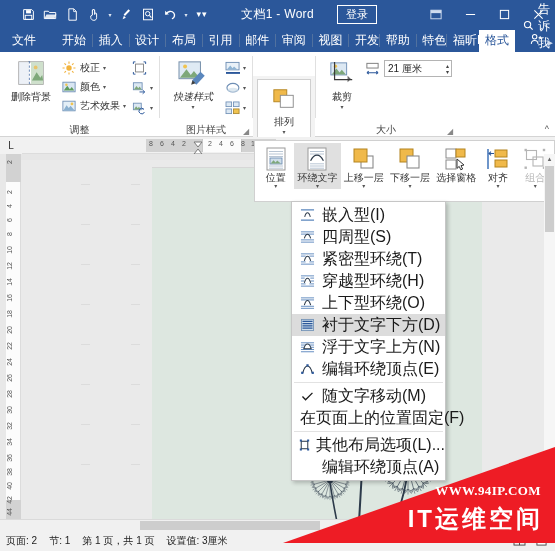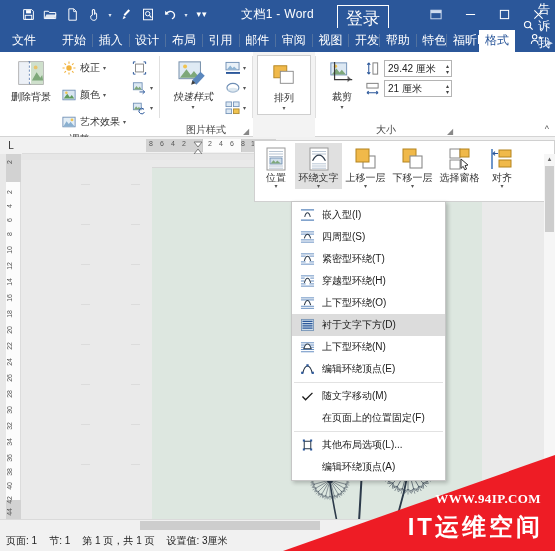--- a/index.html
+++ b/index.html
@@ -24,21 +24,21 @@
     color:#ffffff; font-size:12px; line-height:1; cursor:pointer;
   }
   .qat-btn svg{ display:block; }
   .qat-caret{ font-size:6px; width:8px; display:flex; align-items:center; justify-content:center; color:#dfe7f3; }
   .doc-title{
     position:absolute; left:0; right:0; text-align:center;
     font-size:12px; color:#ffffff; pointer-events:none; letter-spacing:.3px;
   }
   .signin{
     position:absolute; left:337px; top:5px;
-    border:1px solid #ffffff; color:#fff; font-size:17px;
+    border:1px solid #ffffff; color:#fff; font-size:11px;
     padding:1px 8px; background:transparent; cursor:pointer;
   }
   .win-ctrls{ position:absolute; right:0; top:0; height:28px; display:flex; align-items:center; }
   .win-btn{
     width:34px; height:28px; display:flex; align-items:center; justify-content:center;
     color:#ffffff; font-size:12px; cursor:pointer;
   }
   .ribbonopt{ width:34px; height:28px; display:flex; align-items:center; justify-content:center; color:#c9d6ea; }
 
   
@@ -74,21 +74,21 @@
   .grp-div{ width:1px; background:#e0e0e0; margin:4px 0 18px 0; }
 
   .bigbtn{
     width:54px; display:flex; flex-direction:column; align-items:center; justify-content:flex-start;
     font-size:10px; color:#333; cursor:pointer; padding-top:2px;
   }
   .bigbtn .ic{ height:34px; display:flex; align-items:center; justify-content:center; }
   .bigbtn .lbl{ text-align:center; line-height:12px; }
   .bigbtn .ar{ font-size:6px; color:#555; line-height:6px; margin-top:1px; }
 
-  .smallcol{ display:flex; flex-direction:column; gap:8px; padding-top:3px; }
+  .smallcol{ display:flex; flex-direction:column; gap:0; padding-top:3px; }
   .smallbtn{
     display:flex; align-items:center; gap:3px; font-size:10px; color:#333;
     padding:1px 3px; cursor:pointer; white-space:nowrap; height:19px;
   }
   .smallbtn .ic{ width:16px; height:16px; display:flex; align-items:center; justify-content:center; }
   .smallbtn .ar{ font-size:6px; color:#555; }
 
   .iconcol{ display:flex; flex-direction:column; gap:1px; padding-top:3px; }
   .iconbtn{
     display:flex; align-items:center; gap:2px; padding:1px 2px; cursor:pointer; height:19px;
@@ -172,21 +172,21 @@
   .ab.sel{ background:#e0e0e0; }
   .ab.dis{ color:#b5b5b5; }
 
   
   .menu{
     position:absolute; left:291px; top:201px; width:155px;
     background:#ffffff; border:1px solid #c6c6c6; box-shadow:2px 2px 4px rgba(0,0,0,.22);
     padding:2px 0;
   }
   .mi{
-    height:22px; display:flex; align-items:center; font-size:10px; color:#1a1a1a;
+    height:22px; display:flex; align-items:center; font-size:16px; color:#1a1a1a;
     padding-left:4px; cursor:pointer; white-space:nowrap;
   }
   .mi.sel{ background:#dcdcdc; }
   .mi .mic{ width:22px; height:18px; display:flex; align-items:center; justify-content:center; }
   .mi .mtx{ padding-left:4px; }
   .msep{ height:1px; background:#e2e2e2; margin:2px 2px; }
 
   
   .statusbar{
     position:absolute; left:0; bottom:0; width:555px; height:21px;
@@ -204,21 +204,21 @@
   }
   .hscroll .thumb{ position:absolute; left:140px; top:1px; width:180px; height:9px; background:#cdcdcd; }
   .vscroll{
     position:absolute; right:0; top:154px; width:11px; height:376px; background:#f6f6f6;
   }
   .vscroll .thumb{ position:absolute; left:1px; top:2px; width:9px; height:66px; background:#cdcdcd; }
   .vs-ar{ position:absolute; left:1px; font-size:7px; color:#666; width:9px; text-align:center; }
 
   
   .wm{
-    position:absolute; right:0; bottom:0; width:272px; height:96px;
+    position:absolute; right:0; bottom:8px; width:272px; height:96px;
     overflow:hidden; pointer-events:none;
   }
   .wm-tri{
     position:absolute; right:0; bottom:0; width:0; height:0;
     border-left:272px solid transparent; border-bottom:96px solid #ee1c25;
   }
   .wm-url{
     position:absolute; right:14px; bottom:44px; color:#fff; font-size:13px;
     font-weight:bold; font-family:"Liberation Serif","DejaVu Serif",serif; letter-spacing:.4px;
   }
@@ -501,21 +501,21 @@
         </div>
       </div>
       <div class="grp-label">
         <span>图片样式</span>
         <span class="dlg">◢</span>
       </div>
     </div>
 
     <div class="grp-div"></div>
 
-    <div class="grp" style="background:#f3f3f3;">
+    <div class="grp" style="background:#f3f3f3;margin-top:24px;">
       <div class="grp-body">
         <div class="bigbtn" style="background:#fff;border:1px solid #cfcfcf;height:60px;">
           <div class="ic">
             <svg width="26" height="24" viewBox="0 0 28 26">
               <rect x="3" y="3" width="14" height="13" fill="#f0b94a" stroke="#b4841f" stroke-width="1"></rect>
               <rect x="10" y="9" width="14" height="13" fill="#fff" stroke="#8a8a8a" stroke-width="1"></rect>
             </svg>
           </div>
           <div class="lbl">排列</div>
           <div class="ar">▾</div>
@@ -537,35 +537,20 @@
               <path d="M7 1v19h19" fill="none" stroke="#3a3a3a" stroke-width="1.3" stroke-dasharray="0"></path>
               <path d="M1 7h19v13" fill="none" stroke="#3a3a3a" stroke-width="1.3" opacity="0"></path>
               <path d="M21 16l3.6 3.4-3.6 3.4z" fill="#3a3a3a" opacity=".75"></path>
             </svg>
           </div>
           <div class="lbl">裁剪</div>
           <div class="ar">▾</div>
         </div>
 
         <div style="padding-top:5px;">
-          <div class="sizerow">
-            <span class="ic">
-              <svg width="15" height="15" viewBox="0 0 16 16">
-                  <path d="M4 2v12M4 2l-1.6 2M4 2l1.6 2M4 14l-1.6-2M4 14l1.6-2" stroke="#2b579a" stroke-width="1.1" fill="none"></path>
-                  <rect x="8.5" y="2" width="5" height="12" fill="#fff" stroke="#7b7b7b" stroke-width="1"></rect>
-                </svg>
-            </span>
-            <div class="spin">
-              <span>29.42 厘米</span>
-              <span class="sp-ar">
-                  <span>▴</span>
-                  <span>▾</span>
-                </span>
-            </div>
-          </div>
           <div class="sizerow">
             <span class="ic">
               <svg width="15" height="15" viewBox="0 0 16 16">
                   <rect x="2" y="2.5" width="12" height="5" fill="#fff" stroke="#7b7b7b" stroke-width="1"></rect>
                   <path d="M2 12.5h12M2 12.5l2-1.6M2 12.5l2 1.6M14 12.5l-2-1.6M14 12.5l-2 1.6" stroke="#2b579a" stroke-width="1.1" fill="none"></path>
                 </svg>
             </span>
             <div class="spin">
               <span>21 厘米</span>
               <span class="sp-ar">
@@ -855,20 +840,36 @@
             <path d="M2 1v20" stroke="#4a7bbd" stroke-width="1.6"></path>
             <rect x="9" y="2" width="12" height="7" fill="#f0b94a" stroke="#b4841f" stroke-width="1"></rect>
             <rect x="9" y="12" width="12" height="7" fill="#f0b94a" stroke="#b4841f" stroke-width="1"></rect>
             <path d="M8 5.5H3.4M5 3.6L3 5.5l2 1.9" fill="none" stroke="#2b579a" stroke-width="1.1"></path>
           </svg>
       </div>
       <div class="lbl">对齐</div>
       <div class="ar">▾</div>
     </div>
 
+    <div class="ab dis">
+      <div class="ic">
+        <svg width="24" height="22" viewBox="0 0 24 22">
+            <rect x="3.5" y="2.5" width="10" height="9" fill="none" stroke="#b5b5b5" stroke-width="1.1"></rect>
+            <rect x="10" y="9" width="10" height="9" fill="none" stroke="#b5b5b5" stroke-width="1.1"></rect>
+            <g fill="#b5b5b5">
+              <rect x="1.5" y=".8" width="2.4" height="2.4"></rect>
+              <rect x="19.8" y=".8" width="2.4" height="2.4"></rect>
+              <rect x="1.5" y="18.5" width="2.4" height="2.4"></rect>
+              <rect x="19.8" y="18.5" width="2.4" height="2.4"></rect>
+            </g>
+          </svg>
+      </div>
+      <div class="lbl">组合</div>
+      <div class="ar">▾</div>
+    </div>
   </div>
 
   <div class="menu">
 
     <div class="mi">
       <span class="mic">
         <svg width="15" height="14" viewBox="0 0 16 15">
             <g stroke="#5b87bd" stroke-width="1.1">
               <path d="M1 2h14M1 13h14"></path>
             </g>
@@ -940,21 +941,21 @@
 
     <div class="mi">
       <span class="mic">
         <svg width="15" height="14" viewBox="0 0 16 15">
             <g stroke="#5b87bd" stroke-width="1">
               <path d="M1 3h14M1 5.4h14M1 7.8h14M1 10.2h14M1 12.6h14"></path>
             </g>
             <path d="M4 9.4c1-3.4 2.4-5.2 4-5.2s3 1.8 4 5.2z" fill="#fff" stroke="#2c3a4a" stroke-width="1.1"></path>
           </svg>
       </span>
-      <span class="mtx">上下型环绕(N)</span>
+      <span class="mtx">浮于文字上方(N)</span>
     </div>
 
     <div class="mi">
       <span class="mic">
         <svg width="15" height="14" viewBox="0 0 16 15">
             <path d="M3 11.6c1.2-5 3-7.4 5-7.4s3.8 2.4 5 7.4" fill="none" stroke="#2c3a4a" stroke-width="1.1"></path>
             <g fill="#2b579a">
               <rect x="1.2" y="10.4" width="2.4" height="2.4"></rect>
               <rect x="12.4" y="10.4" width="2.4" height="2.4"></rect>
               <rect x="6.8" y="2.4" width="2.4" height="2.4"></rect>
@@ -1007,21 +1008,21 @@
     <div class="vs-ar" style="top:1px;">▴</div>
     <div class="thumb" style="top:12px;"></div>
     <div class="vs-ar" style="bottom:1px;">▾</div>
   </div>
 
   <div class="hscroll">
     <div class="thumb"></div>
   </div>
 
   <div class="statusbar light">
-    <span class="sb-item">页面: 1</span>
+    <span class="sb-item">页面: 2</span>
     <span class="sb-item">节: 1</span>
     <span class="sb-item">第 1 页，共 1 页</span>
     <span class="sb-item">设置值: 3厘米</span>
     <span class="viewbtns">
       <span class="vb">
         <svg width="13" height="11" viewBox="0 0 14 12">
             <rect x="1" y="1" width="12" height="10" fill="none" stroke="#444" stroke-width="1"></rect>
             <path d="M7 1v10" stroke="#444" stroke-width="1"></path>
           </svg>
       </span>

